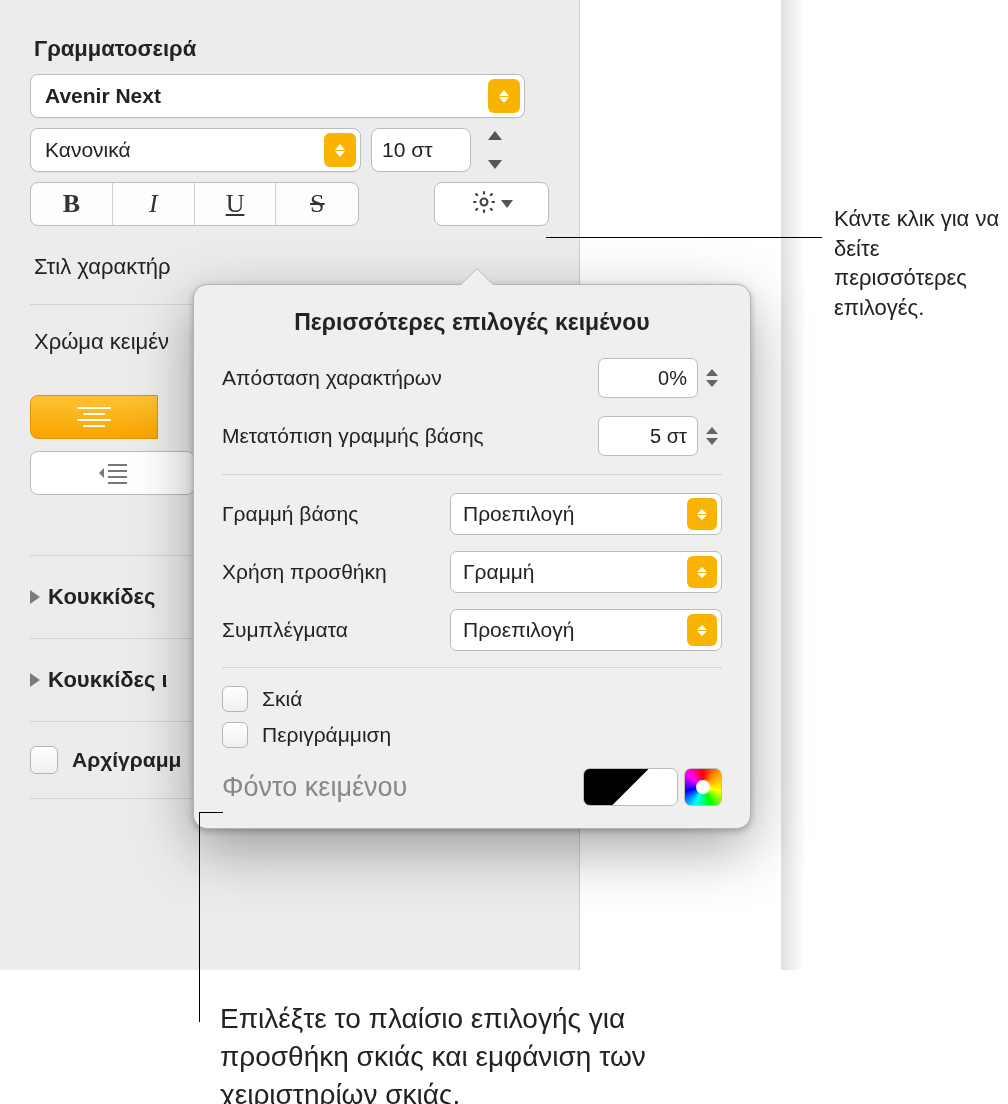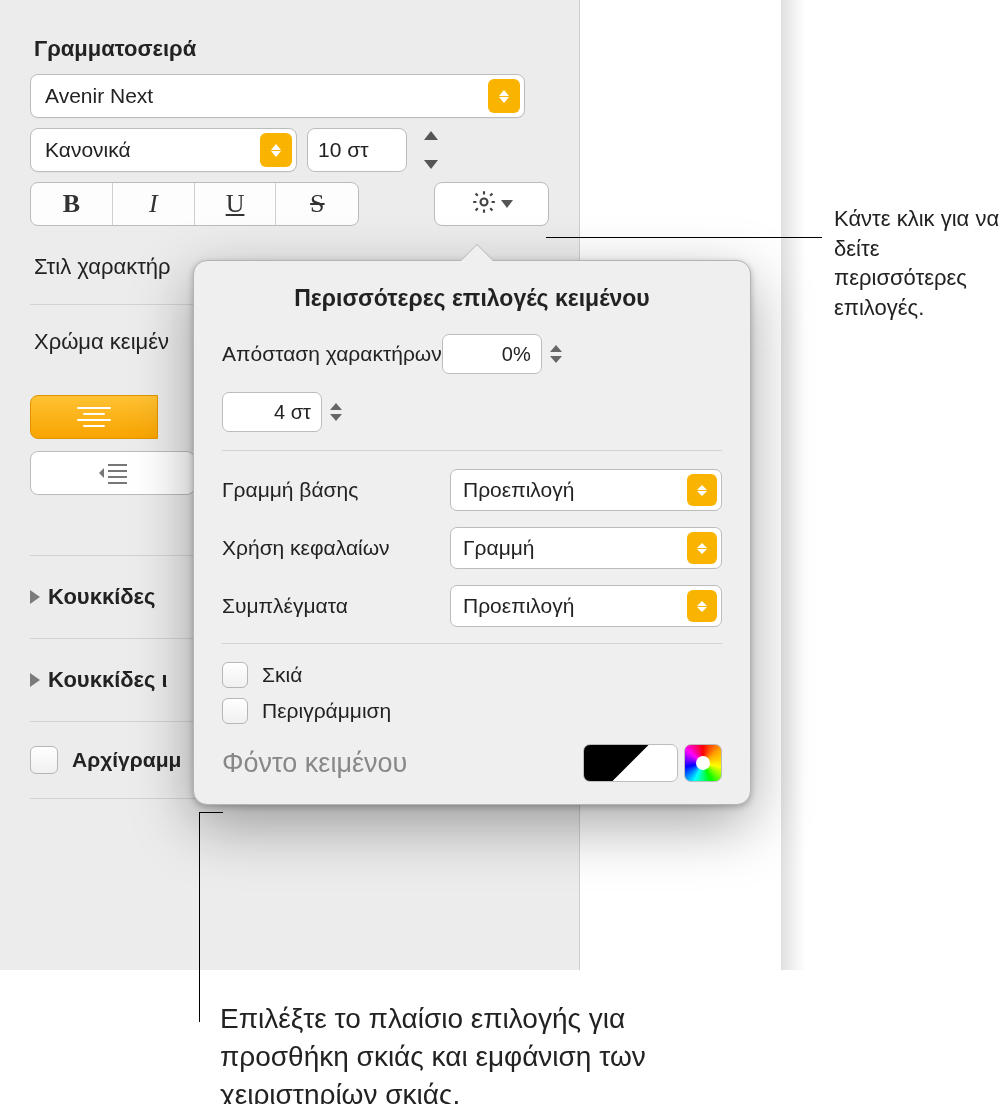--- a/index.html
+++ b/index.html
@@ -30,22 +30,22 @@
     font-size: 22px;
   }
   .select-row { display:flex; gap:10px; align-items:center; margin-bottom:10px; }
   .select {
     display:flex; align-items:center; justify-content:space-between;
     background:#fff; border:1px solid #bcbcbc; border-radius:8px;
     height:44px; padding:0 4px 0 14px;
     font-size:21px;
     box-shadow: 0 1px 0 rgba(0,0,0,0.03);
   }
-  .select.full { width: 495px; }
-  .select.mid  { width: 267px; }
+  .select.full { width: 495px; font-weight: bold; }
+  .select.mid  { width: 331px; }
   .select .arrow {
     width:32px; height:34px; border-radius:6px;
     background:#f8b400; display:flex; flex-direction:column;
     align-items:center; justify-content:center; gap:1px;
   }
   .select .arrow::before, .select .arrow::after {
     content:""; width:0; height:0; border-left:5px solid transparent;
     border-right:5px solid transparent;
   }
   .select .arrow::before { border-bottom:6px solid #fff; }
@@ -125,36 +125,36 @@
     border-bottom:7px solid transparent;border-left:10px solid #7b7b7b;
   }
   .check-row { display:flex; align-items:center; gap:14px; margin-top:6px;}
   .chkbox {
     width:28px; height:28px; border:1px solid #b6b6b6; border-radius:6px;
     background:linear-gradient(#fff,#f0f0f0);
   }
 
   
   .popover {
-    position:absolute; left:193px; top:260px;
+    position:absolute; left:193px; top:284px;
     width:558px; background:#efefef;
     border:1px solid #b4b4b4; border-radius:14px;
     box-shadow: 0 20px 60px rgba(0,0,0,0.35), 0 2px 6px rgba(0,0,0,0.25);
     padding:24px 28px 22px 28px;
   }
   .popover::before {
     content:""; position:absolute; top:-16px; left:267px;
     width:0;height:0;border-left:16px solid transparent;
     border-right:16px solid transparent;border-bottom:16px solid #efefef;
     filter: drop-shadow(0 -1px 0 #b4b4b4);
   }
   .popover h3 {
     text-align:center; font-weight:700; font-size:23px; margin-bottom:22px;
   }
-  .prow { display:flex; align-items:center; margin-bottom:18px;}
+  .prow { display:flex; align-items:center; justify-content:space-between; margin-bottom:18px;}
   .prow .lbl { font-size:21px; }
   .pstepper { display:flex; align-items:center; gap:4px;}
   .pstepper .pin {
     width:100px; height:40px; border:1px solid #bcbcbc; background:#fff;
     border-radius:7px; display:flex; align-items:center; justify-content:flex-end;
     padding:0 10px; font-size:20px;
   }
   .pstepper .pbtns { width:20px; display:flex; flex-direction:column; gap:4px; padding:2px 0;}
   .pstepper .pbtns div{width:0;height:0;border-left:6px solid transparent;border-right:6px solid transparent;margin:0 auto;}
   .pstepper .pbtns .u{border-bottom:7px solid #666;}
@@ -325,41 +325,42 @@
     <div class="pstepper">
       <div class="pin">0%</div>
       <div class="pbtns">
           <div class="u"></div>
           <div class="d"></div>
         </div>
     </div>
   </div>
 
   <div class="prow">
+    <span class="lbl">Μετατόπιση γραμμής βάσης</span>
     <div class="pstepper">
-      <div class="pin">4 στ</div>
+      <div class="pin">5 στ</div>
       <div class="pbtns">
           <div class="u"></div>
           <div class="d"></div>
         </div>
     </div>
   </div>
 
   <div class="pdivider"></div>
 
   <div class="pselect-row">
     <span class="lbl">Γραμμή βάσης</span>
     <div class="pselect">
       <span>Προεπιλογή</span>
       <span class="parrow"></span>
     </div>
   </div>
 
   <div class="pselect-row">
-    <span class="lbl">Χρήση κεφαλαίων</span>
+    <span class="lbl">Χρήση προσθήκη</span>
     <div class="pselect">
       <span>Γραμμή</span>
       <span class="parrow"></span>
     </div>
   </div>
 
   <div class="pselect-row">
     <span class="lbl">Συμπλέγματα</span>
     <div class="pselect">
       <span>Προεπιλογή</span>

